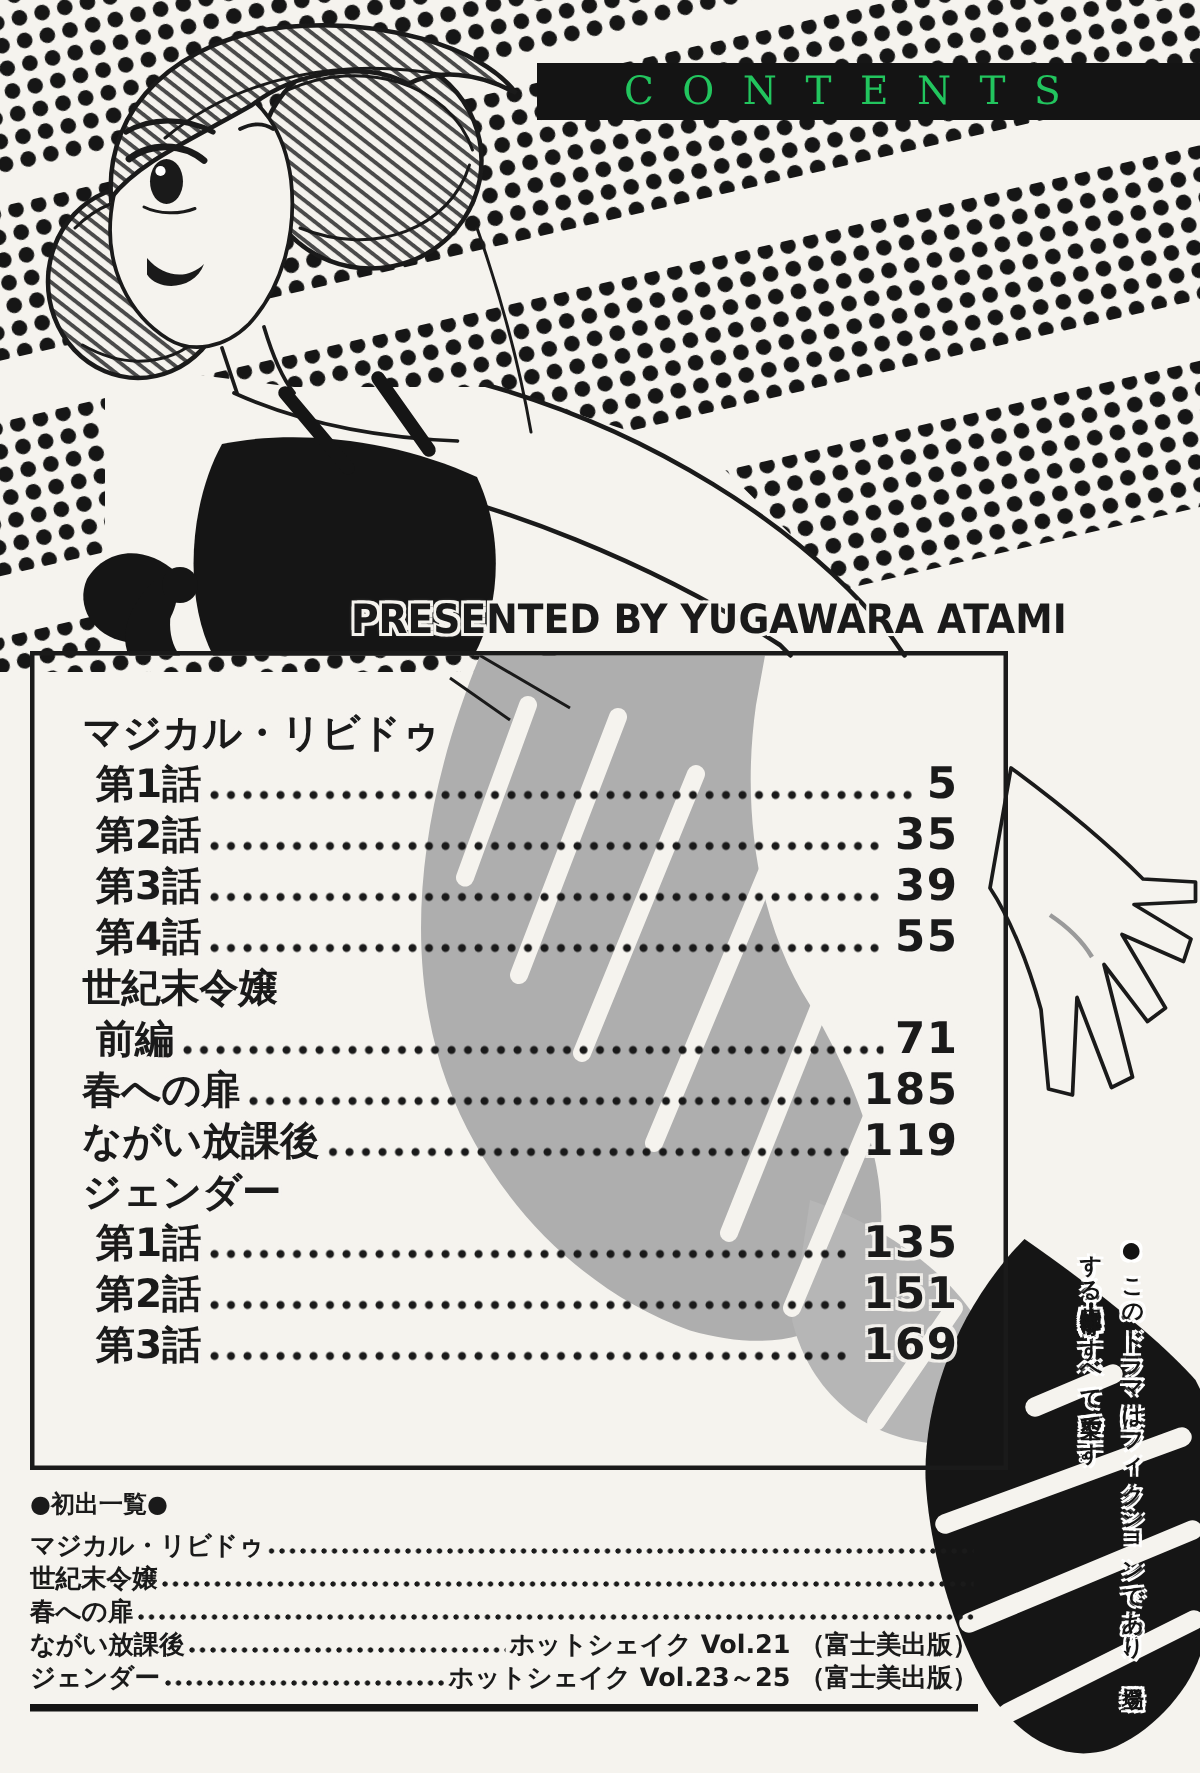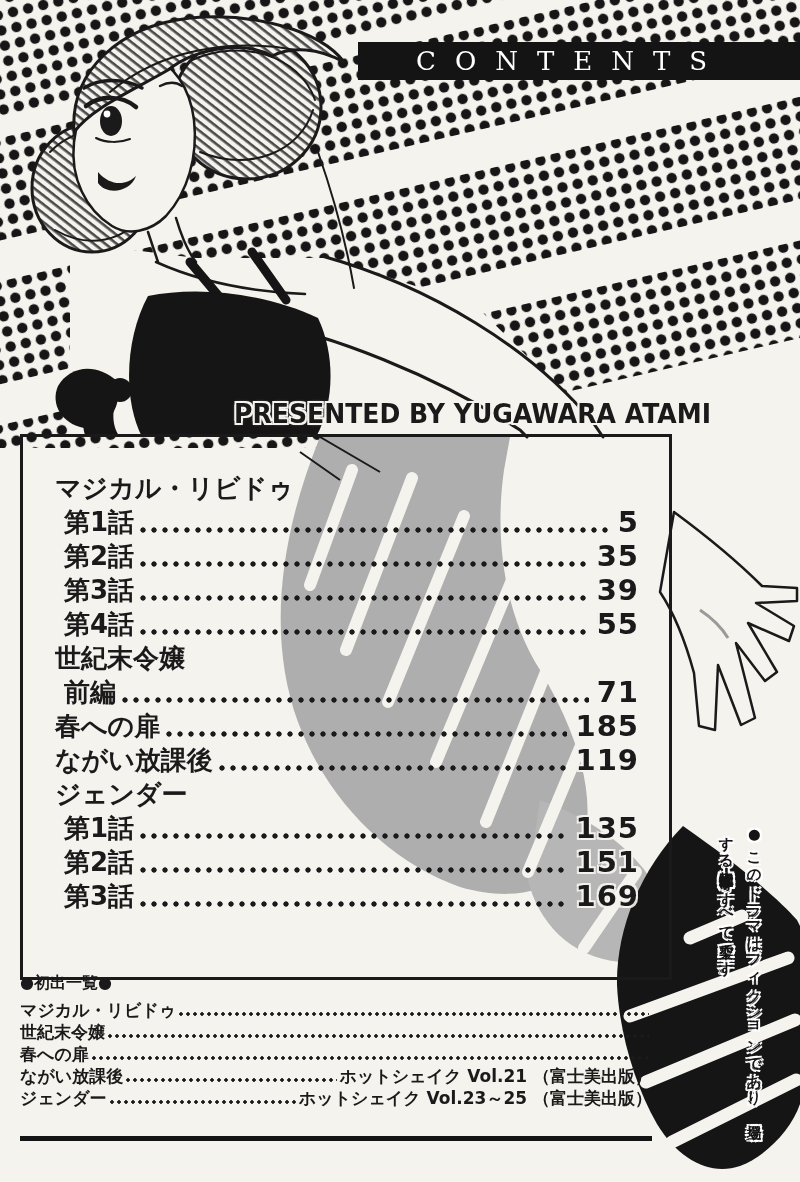--- a/index.html
+++ b/index.html
@@ -11,21 +11,21 @@
     color:#1a1a1a;
   }
   .art-layer { position:absolute; left:0; top:0; z-index:0; }
 
   
   .contents-banner {
     position:absolute; left:358px; top:42px; width:442px; height:38px;
     background:#141414; z-index:2; display:flex; align-items:center;
   }
   .contents-banner span {
-    font-family:"DejaVu Serif", serif; color:#ffffff;
+    font-family:"DejaVu Serif", serif; color:#22c55e;
     font-size:26px; letter-spacing:19px; padding-left:58px; white-space:nowrap;
   }
 
   
   .presented {
     position:absolute; left:234px; top:398px; z-index:2;
     font-size:27px; font-weight:bold; letter-spacing:0px;
     transform:scaleX(.93); transform-origin:left center; white-space:nowrap;
     text-shadow:-2px -2px 0 #f5f3ee, 2px -2px 0 #f5f3ee, -2px 2px 0 #f5f3ee, 2px 2px 0 #f5f3ee, 0 0 4px #f5f3ee;
   }
@@ -44,21 +44,21 @@
   .toc-row.flush .toc-label { margin-left:32px; }
   .leader {
     flex:1; height:6px; margin:16px 8px 0 6px; min-width:30px;
     background-image:radial-gradient(circle at 3px 3px, #1a1a1a 2.3px, transparent 3px);
     background-size:11px 6px; background-repeat:repeat-x;
   }
   .toc-page { font-size:29px; font-weight:bold; letter-spacing:1px;
     text-shadow:-2px -2px 0 rgba(245,243,238,.9), 2px -2px 0 rgba(245,243,238,.9), -2px 2px 0 rgba(245,243,238,.9), 2px 2px 0 rgba(245,243,238,.9); }
 
   
-  .pub { position:absolute; left:20px; top:973px; width:632px; z-index:2; }
+  .pub { position:absolute; left:20px; top:993px; width:632px; z-index:2; }
   .pub-heading { font-size:16px; font-weight:bold; height:26px; }
   .pub-row { display:flex; align-items:center; height:22px; font-weight:bold; font-size:17px; }
   .pub-title { white-space:nowrap; }
   .pub-leader {
     flex:1; height:4px; margin:8px 3px 0 3px; min-width:16px;
     background-image:radial-gradient(circle at 2px 2px, #1a1a1a 1.5px, transparent 2px);
     background-size:7px 4px; background-repeat:repeat-x;
   }
   .pub-source { white-space:nowrap; }
   .bottom-rule { position:absolute; left:20px; top:1136px; width:632px; height:5px; background:#141414; z-index:2; }

